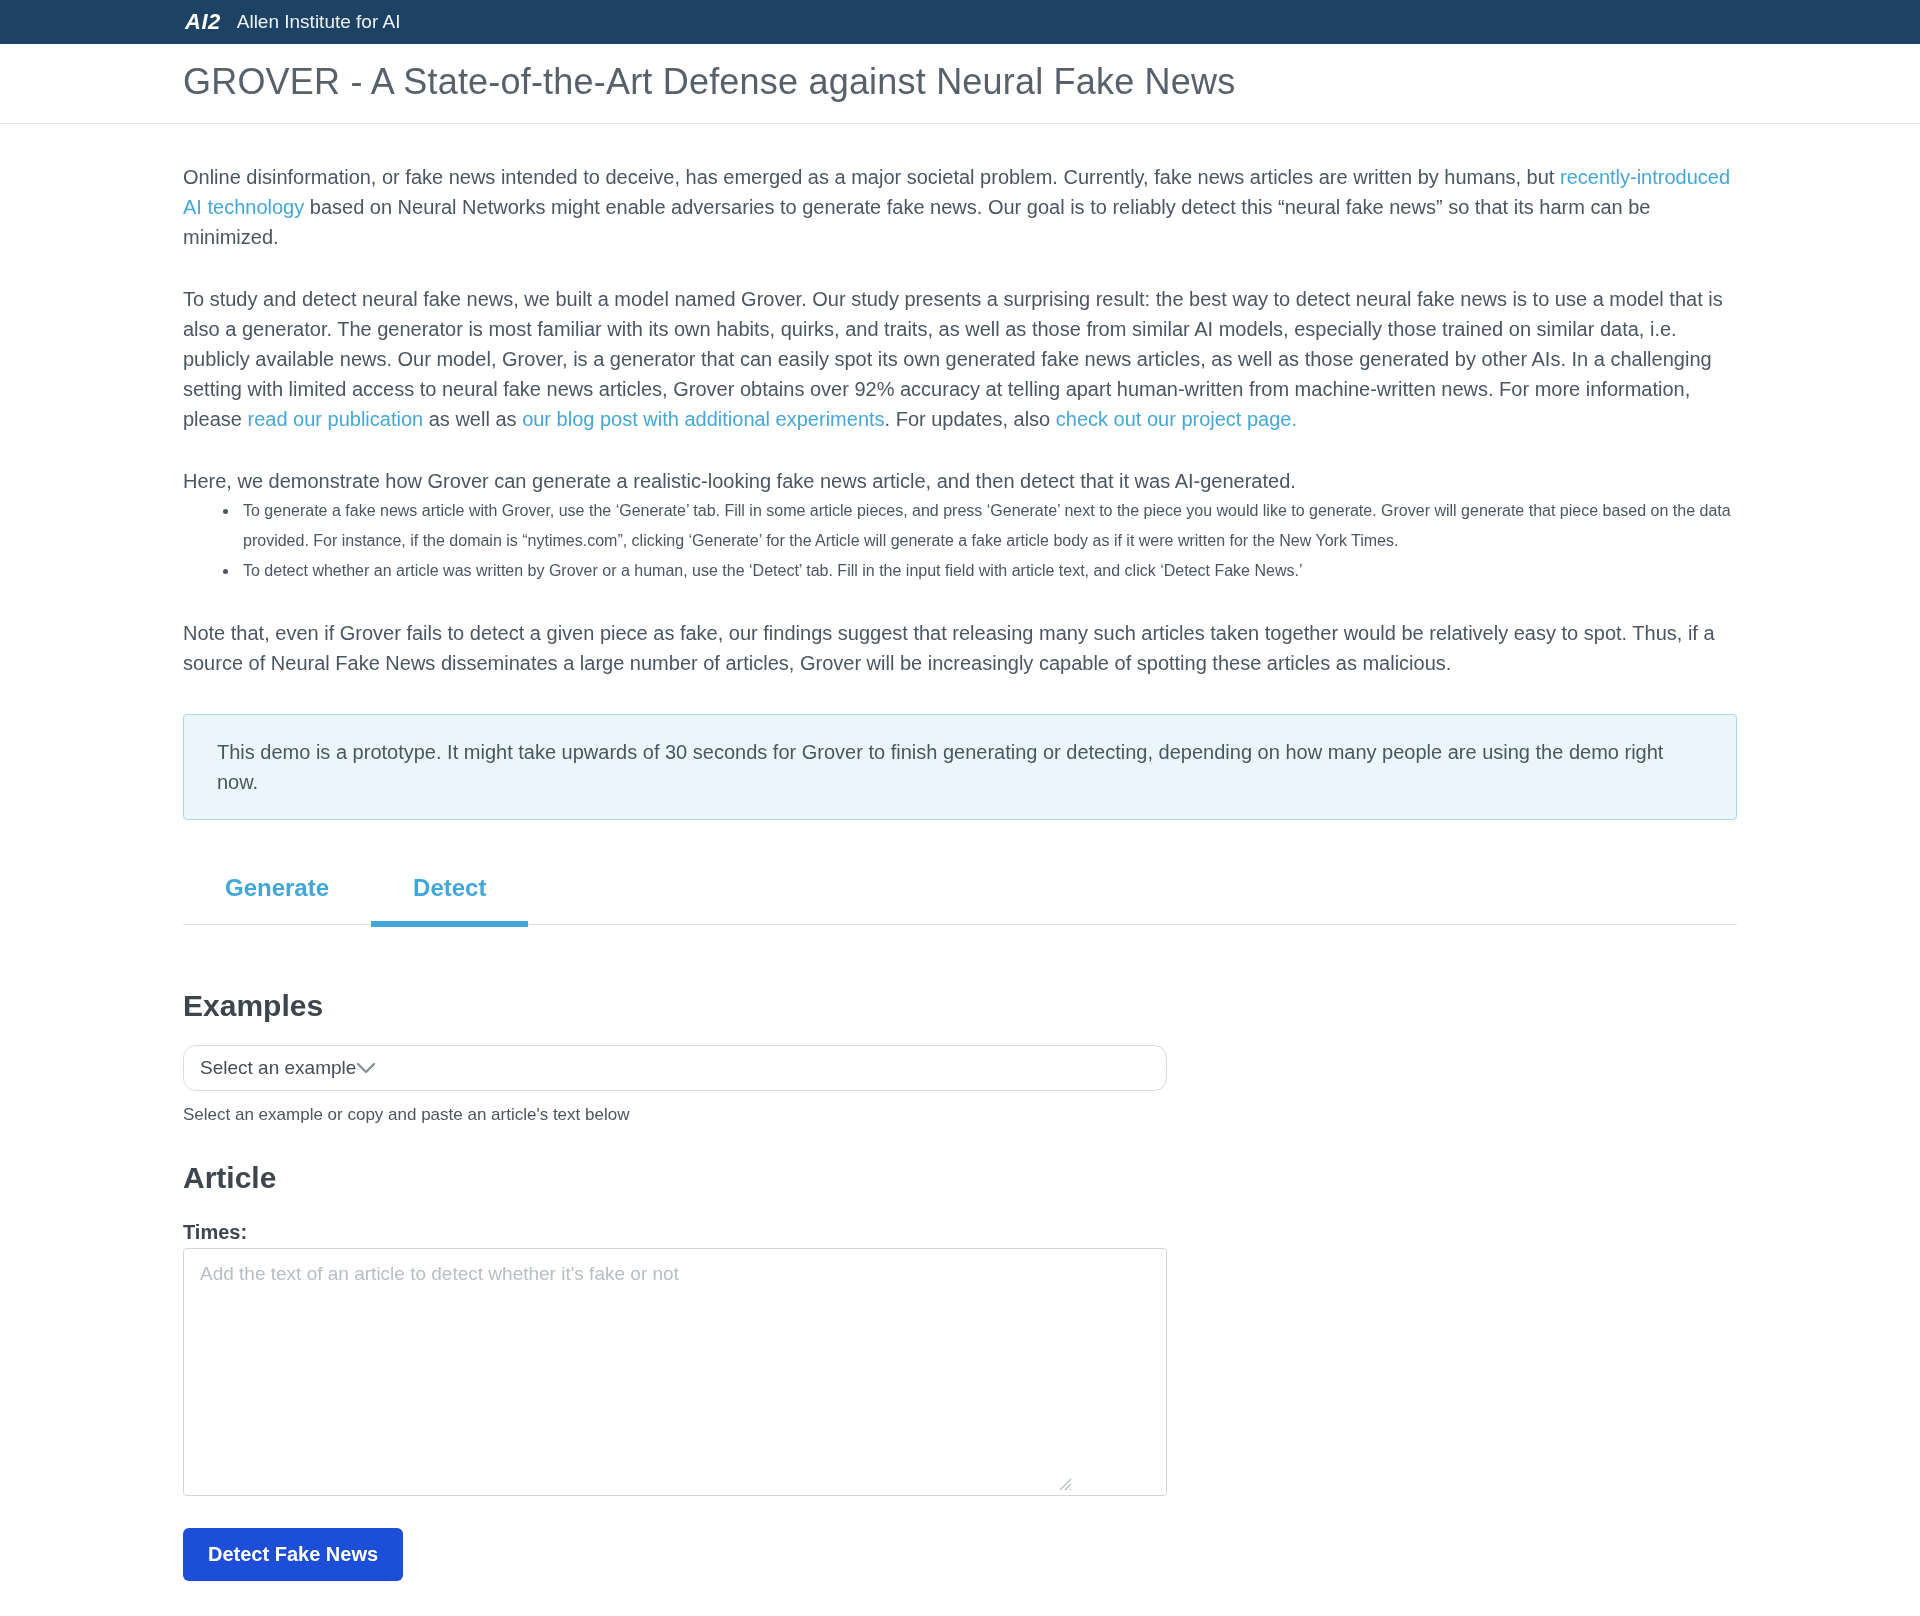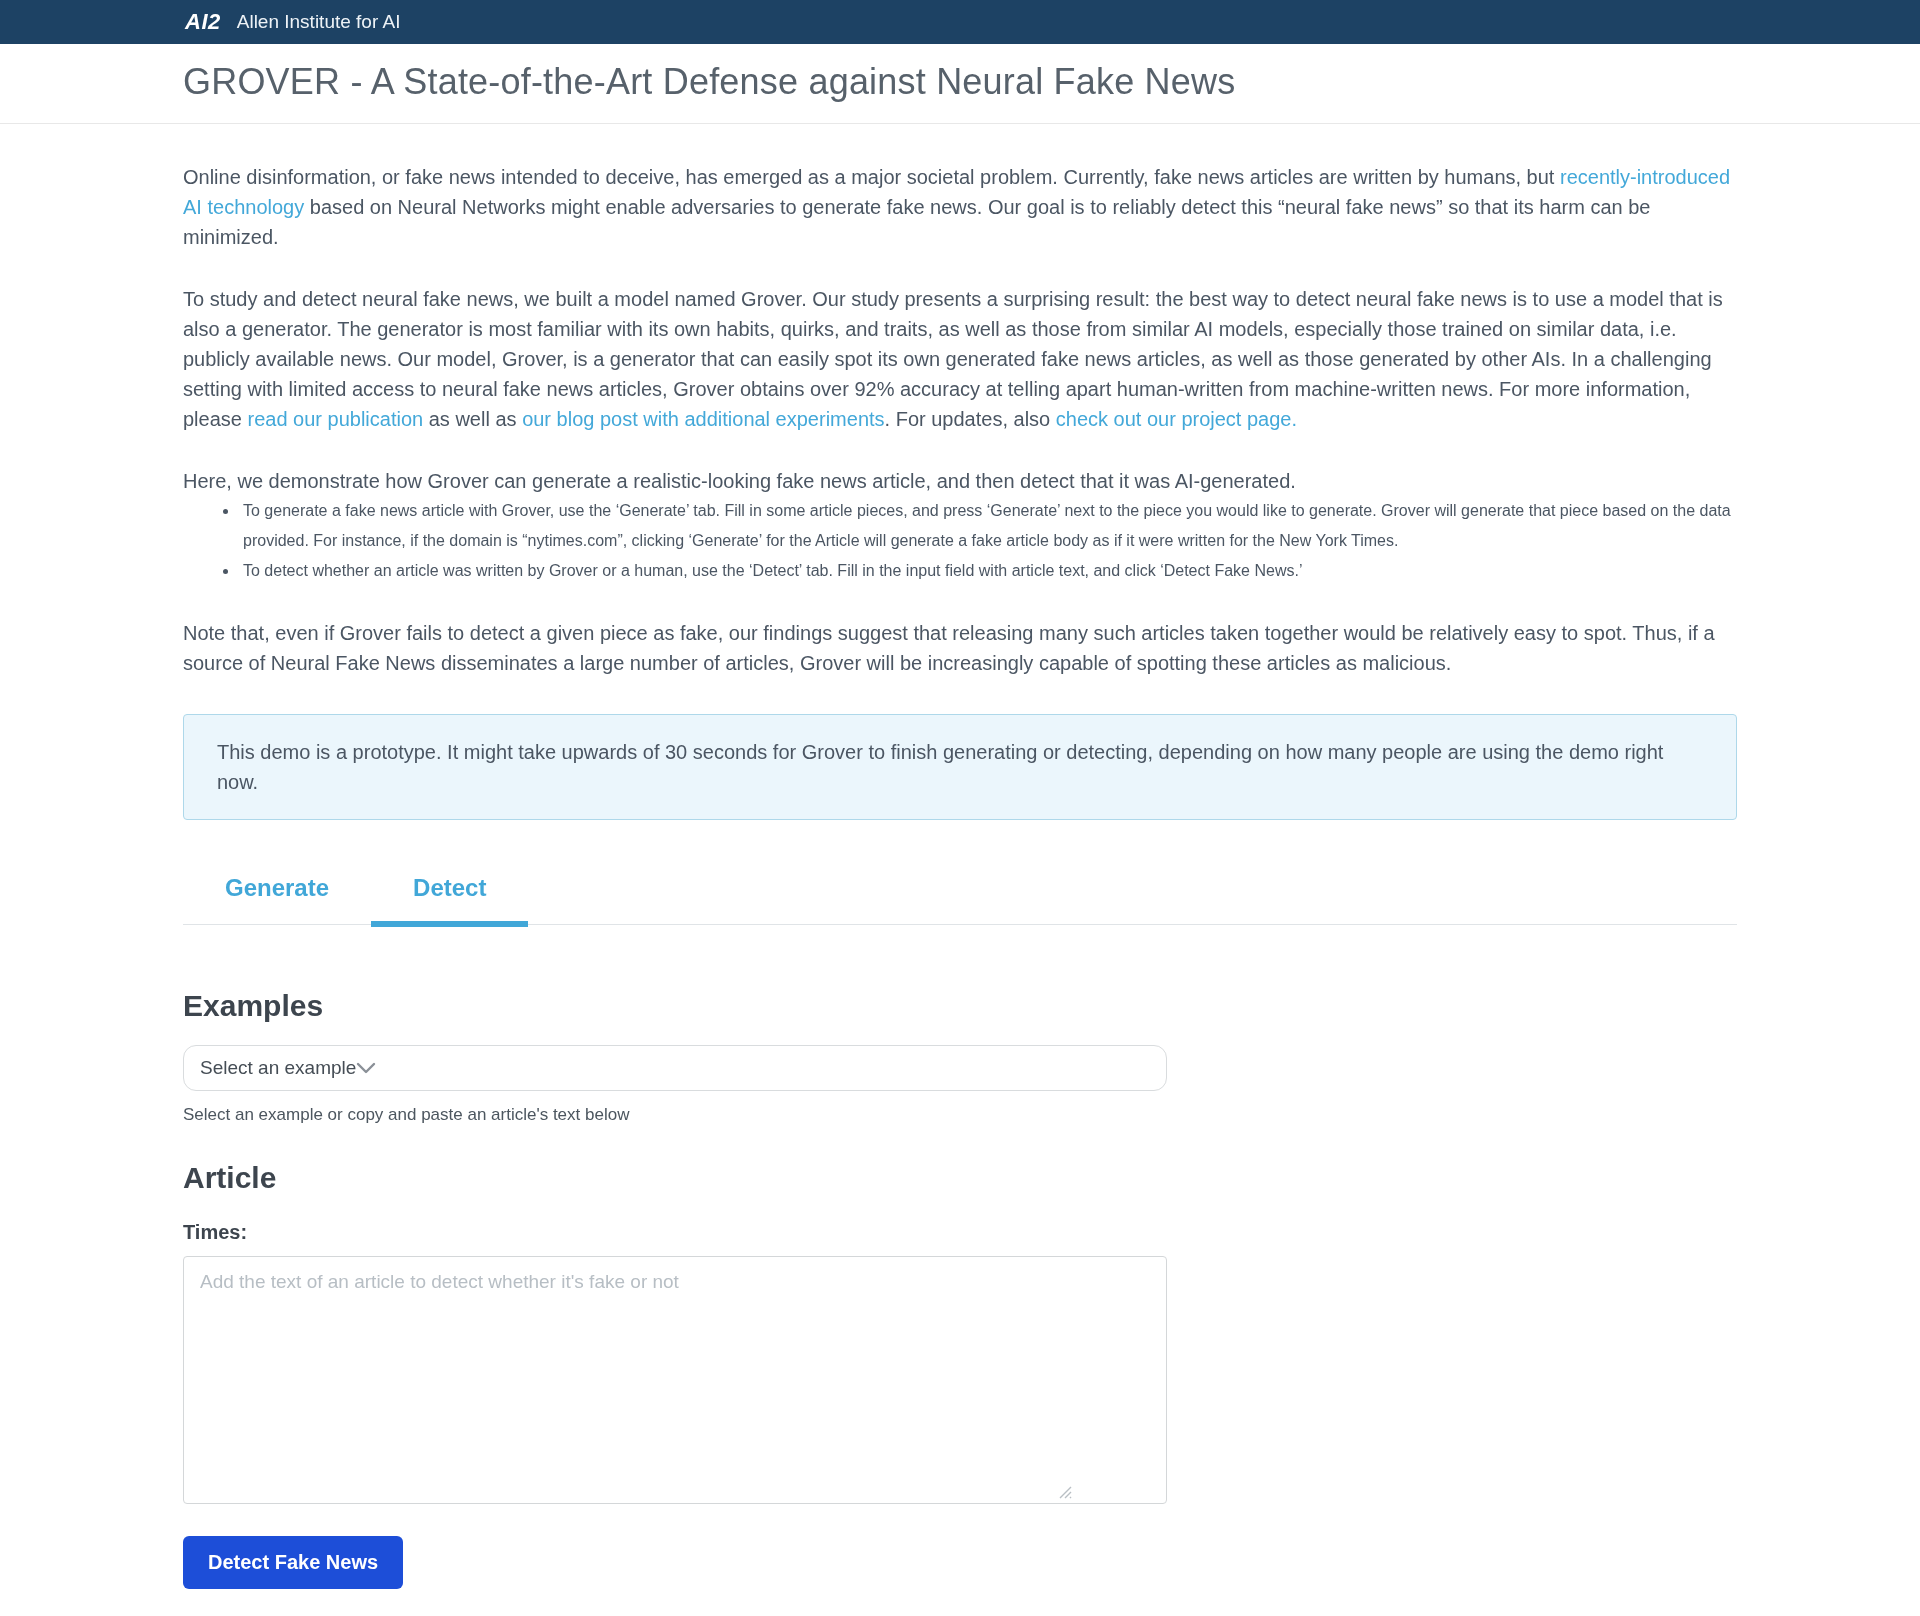--- a/index.html
+++ b/index.html
@@ -70,21 +70,21 @@
     display: flex; align-items: center; 
     padding: 0 16px; cursor: pointer;
   }
   .select-value { font-size: 19px; color: #454d55; }
   .chevron svg { display: block; }
 
   .helper { margin-top: 14px; font-size: 17px; color: #4c565f; }
 
   .field-label { margin-top: 26px; font-size: 20px; font-weight: 700; color: #3d454e; }
 
-  .textarea-wrap { position: relative; width: 892px; margin-top: 12px; }
+  .textarea-wrap { position: relative; width: 892px; margin-top: 4px; }
   textarea.article-input {
     width: 984px; height: 248px; resize: none;
     border: 1px solid #d4d7d9; border-radius: 4px;
     padding: 14px 16px; font-family: "Liberation Sans", "DejaVu Sans", sans-serif;
     font-size: 19px; color: #454d55; outline: none; background: #ffffff;
   }
   textarea.article-input::placeholder { color: #b7bec4; }
   .resize-handle { position: absolute; right: 3px; bottom: 5px; }
 
   button.detect-btn {

